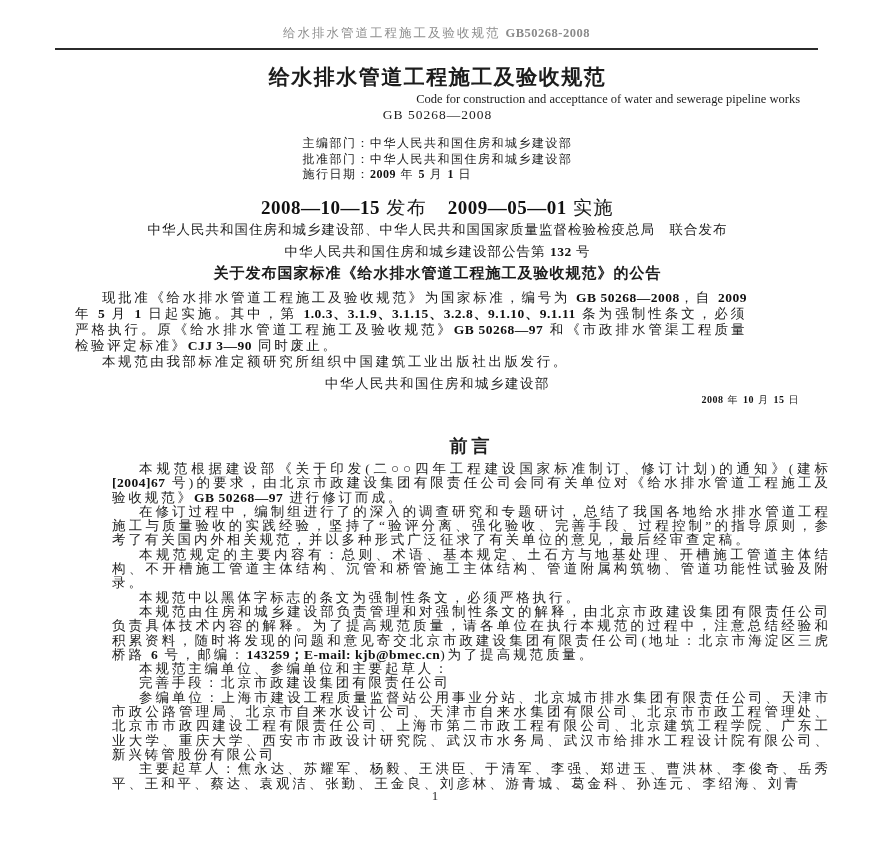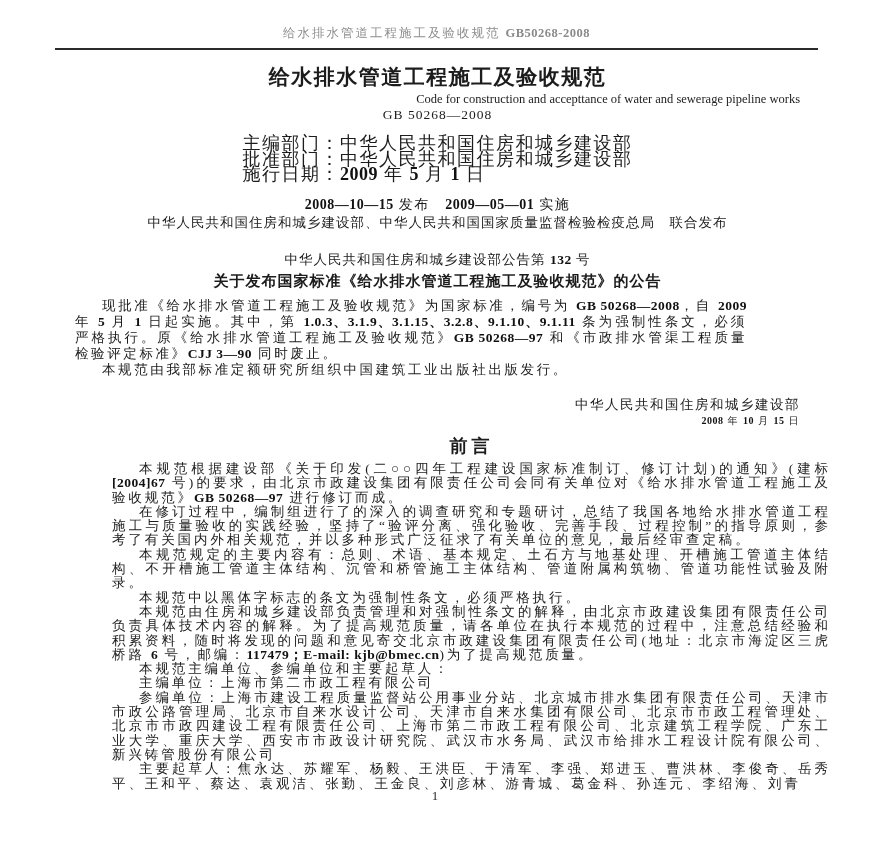--- a/index.html
+++ b/index.html
@@ -23,32 +23,32 @@
     position:absolute;top:48px;left:55px;width:763px;height:0;
     border-top:2px solid #2b2b2b;
   }
 
   
   .front{position:absolute;top:61px;left:75px;width:725px;text-align:center;}
   .std-label{font-size:14px;letter-spacing:1.5px;}
   .title-cn{margin:2px 0 0 0;font-size:21px;font-weight:bold;letter-spacing:1.5px;}
   .title-en{margin-top:1px;font-size:12.5px;text-align:right;}
   .std-code{font-size:13.5px;letter-spacing:1px;}
-  .dept-block{display:inline-block;text-align:left;margin-top:13px;font-size:18px;line-height:15.5px;letter-spacing:1.5px;}
-  .issue-line{margin-top:12px;font-size:14px;letter-spacing:1.5px;}
+  .dept-block{display:inline-block;text-align:left;margin-top:13px;font-size:12px;line-height:15.5px;letter-spacing:1.5px;}
+  .issue-line{margin-top:12px;font-size:19px;letter-spacing:1.5px;}
   .joint-line{margin-top:0px;font-size:13.5px;letter-spacing:1px;}
 
   
-  .announcement{position:absolute;top:251px;left:75px;width:725px;}
+  .announcement{position:absolute;top:243px;left:75px;width:725px;}
   .ann-header{text-align:center;font-size:13.5px;letter-spacing:1px;}
   .ann-title{margin:3px 0 0 0;text-align:center;font-size:15px;font-weight:bold;letter-spacing:1px;}
   .ann-body{width:672px;margin-top:7px;}
   .body-p{margin:0;text-align:justify;text-indent:2em;}
   .ann-body .body-p{font-size:13.5px;line-height:16px;letter-spacing:2.6px;}
-  .ann-sign{margin-top:18px;text-align:right;font-size:13.5px;letter-spacing:1.5px;}
+  .ann-sign{margin-top:5px;text-align:center;font-size:13.5px;letter-spacing:1.5px;}
   .ann-date{text-align:right;font-size:10px;letter-spacing:1.5px;}
 
   
   .foreword{position:absolute;top:434px;left:112px;width:719px;}
   .fw-heading{margin:0 0 4px 0;text-align:center;font-size:18px;font-weight:bold;letter-spacing:4px;}
   .foreword .body-p{font-size:13.5px;line-height:14.3px;letter-spacing:2.9px;}
 
   
   .page-number{
     position:absolute;top:788px;left:0;width:870px;
@@ -86,22 +86,22 @@
     <div class="ann-sign">中华人民共和国住房和城乡建设部</div>
     <div class="ann-date"><span class="bold">2008</span><span> 年 </span><span class="bold">10</span><span> 月 </span><span class="bold">15</span><span> 日</span></div>
   </section>
 
   <section class="foreword">
     <h2 class="fw-heading">前言</h2>
     <p class="body-p"><span>本规范根据建设部《关于印发(二○○四年工程建设国家标准制订、修订计划)的通知》(建标</span><span class="bold">[2004]67</span><span> 号)的要求，由北京市政建设集团有限责任公司会同有关单位对《给水排水管道工程施工及验收规范》</span><span class="bold">GB 50268—97</span><span> 进行修订而成。</span></p>
     <p class="body-p"><span>在修订过程中，编制组进行了的深入的调查研究和专题研讨，总结了我国各地给水排水管道工程施工与质量验收的实践经验，坚持了“验评分离、强化验收、完善手段、过程控制”的指导原则，参考了有关国内外相关规范，并以多种形式广泛征求了有关单位的意见，最后经审查定稿。</span></p>
     <p class="body-p"><span>本规范规定的主要内容有：总则、术语、基本规定、土石方与地基处理、开槽施工管道主体结构、不开槽施工管道主体结构、沉管和桥管施工主体结构、管道附属构筑物、管道功能性试验及附录。</span></p>
     <p class="body-p"><span>本规范中以黑体字标志的条文为强制性条文，必须严格执行。</span></p>
-    <p class="body-p"><span>本规范由住房和城乡建设部负责管理和对强制性条文的解释，由北京市政建设集团有限责任公司负责具体技术内容的解释。为了提高规范质量，请各单位在执行本规范的过程中，注意总结经验和积累资料，随时将发现的问题和意见寄交北京市政建设集团有限责任公司(地址：北京市海淀区三虎桥路 </span><span class="bold">6</span><span> 号，邮编：</span><span class="bold">117479；E-mail: kjb@bmec.cn</span><span>)为了提高规范质量。</span></p>
+    <p class="body-p"><span>本规范由住房和城乡建设部负责管理和对强制性条文的解释，由北京市政建设集团有限责任公司负责具体技术内容的解释。为了提高规范质量，请各单位在执行本规范的过程中，注意总结经验和积累资料，随时将发现的问题和意见寄交北京市政建设集团有限责任公司(地址：北京市海淀区三虎桥路 </span><span class="bold">6</span><span> 号，邮编：</span><span class="bold">143259；E-mail: kjb@bmec.cn</span><span>)为了提高规范质量。</span></p>
     <p class="body-p"><span>本规范主编单位、参编单位和主要起草人：</span></p>
-    <p class="body-p"><span>主编单位：上海市第二市政工程有限公司</span></p>
+    <p class="body-p"><span>完善手段：北京市政建设集团有限责任公司</span></p>
     <p class="body-p"><span>参编单位：上海市建设工程质量监督站公用事业分站、北京城市排水集团有限责任公司、天津市市政公路管理局、北京市自来水设计公司、天津市自来水集团有限公司、北京市市政工程管理处、北京市市政四建设工程有限责任公司、上海市第二市政工程有限公司、北京建筑工程学院、广东工业大学、重庆大学、西安市市政设计研究院、武汉市水务局、武汉市给排水工程设计院有限公司、新兴铸管股份有限公司</span></p>
     <p class="body-p"><span>主要起草人：焦永达、苏耀军、杨毅、王洪臣、于清军、李强、郑进玉、曹洪林、李俊奇、岳秀平、王和平、蔡达、袁观洁、张勤、王金良、刘彦林、游青城、葛金科、孙连元、李绍海、刘青</span></p>
   </section>
 
   <div class="page-number">1</div>
 
 </div>
 
 </body></html>

